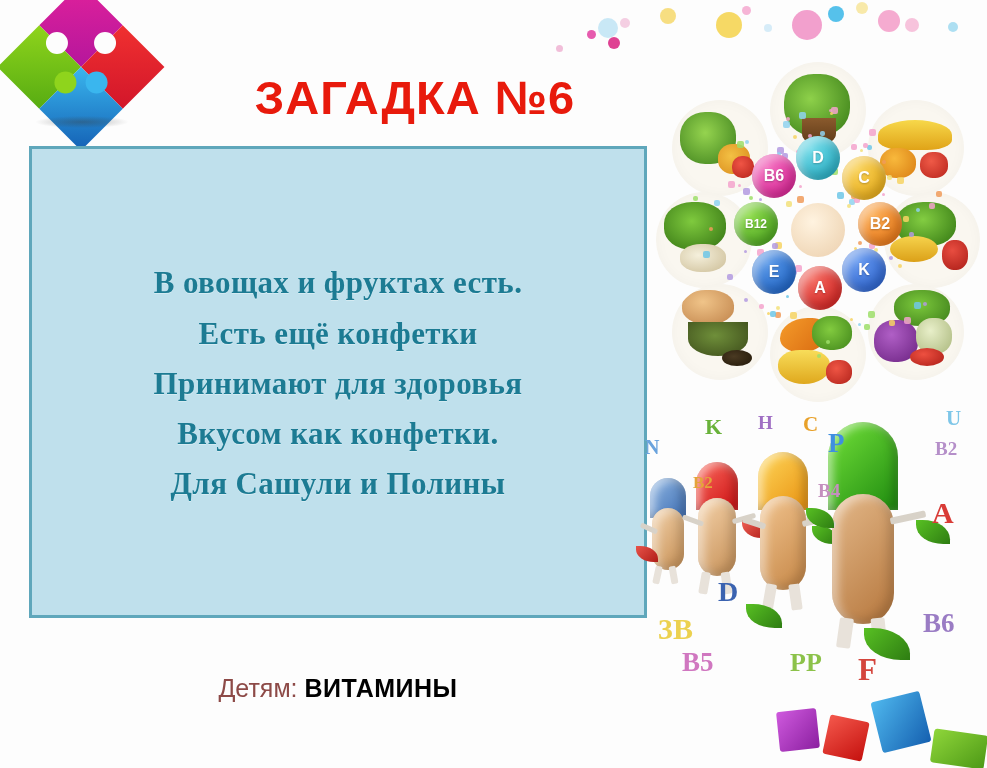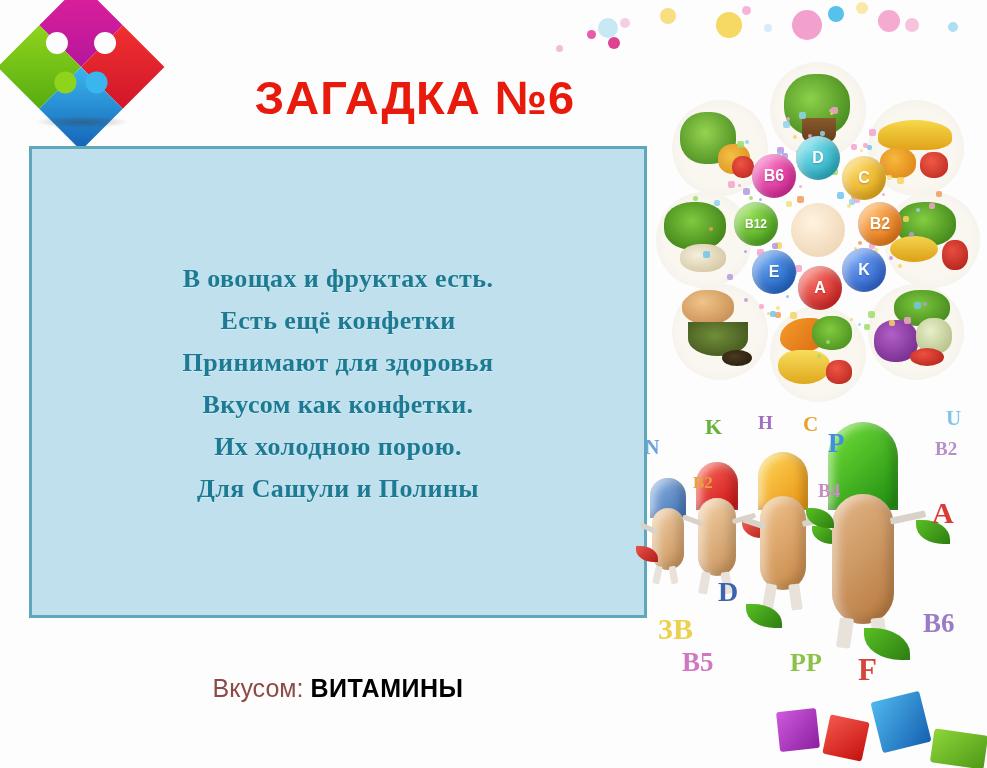--- a/index.html
+++ b/index.html
@@ -100,21 +100,21 @@
     border: 3px solid #5fa7bb;
     display: flex;
     flex-direction: column;
     justify-content: center;
     align-items: center;
     padding-top: 4px;
   }
   .riddle-line {
     font-family: "Liberation Serif", serif;
     font-weight: bold;
-    font-size: 26px;
+    font-size: 31px;
     color: #1c7b93;
     text-align: center;
     line-height: 1.62;
     letter-spacing: 0.4px;
     white-space: nowrap;
     text-shadow: 0 1px 0 rgba(255,255,255,0.35);
   }
 
   
   .answer {
@@ -269,25 +269,24 @@
       <div class="confetti" style="left: 764px; top: 24px; width: 8px; height: 8px; background: rgb(207, 233, 247);"></div>
     </div>
 
   <div class="title">ЗАГАДКА №6</div>
 
   <div class="riddle-box">
     <div class="riddle-line">В овощах и фруктах есть.</div>
     <div class="riddle-line">Есть ещё конфетки</div>
     <div class="riddle-line">Принимают для здоровья</div>
     <div class="riddle-line">Вкусом как конфетки.</div>
-    <div class="riddle-line">Их холодною порою.</div>
     <div class="riddle-line">Для Сашули и Полины</div>
   </div>
 
-  <div class="answer"><span>Вкусом: </span><span class="answer-word">ВИТАМИНЫ</span></div>
+  <div class="answer"><span>Детям: </span><span class="answer-word">ВИТАМИНЫ</span></div>
 
   <div class="flower">
 
     <div class="petal" style="left:118px; top:4px;  width:96px; height:96px;">
       <div class="veg" style="left:14px; top:12px; width:66px; height:62px; background:radial-gradient(ellipse at 40% 40%, #8ed14a 0%, #4b8f22 75%);"></div>
       <div class="veg" style="left:32px; top:56px; width:34px; height:26px; background:linear-gradient(180deg,#8a5a2d,#5f3a17); border-radius:0 0 40% 40%;"></div>
     </div>
     <div class="petal" style="left:20px; top:42px; width:96px; height:96px;">
       <div class="veg" style="left:8px; top:12px; width:56px; height:52px; background:radial-gradient(ellipse at 45% 40%, #95d44f 0%, #4d8f25 80%);"></div>
       <div class="veg" style="left:46px; top:44px; width:32px; height:30px; background:radial-gradient(circle at 40% 40%, #f3c044, #d98a1b);"></div>

